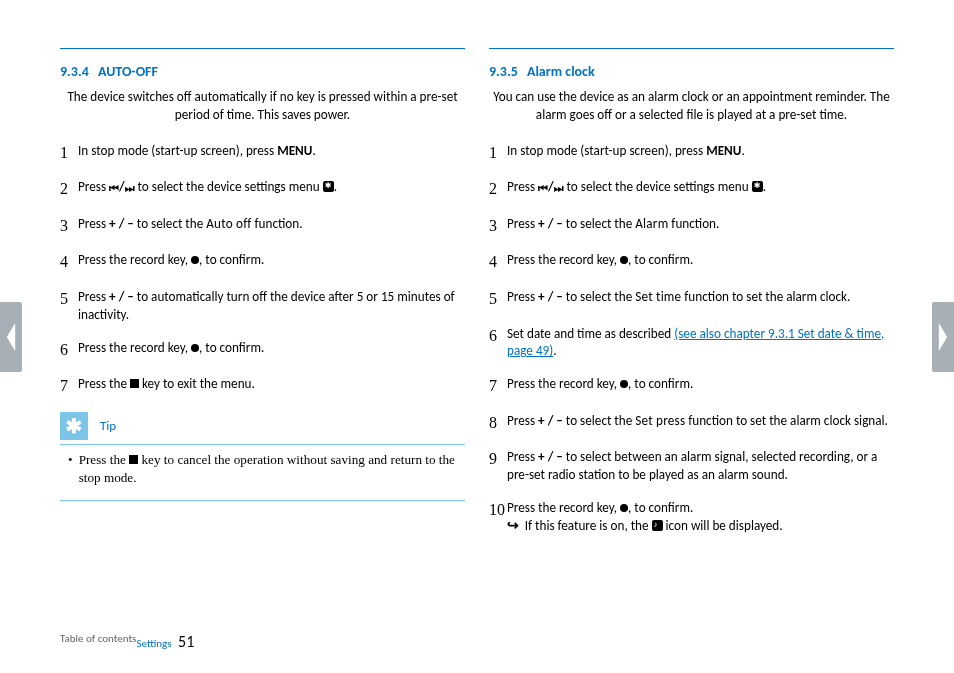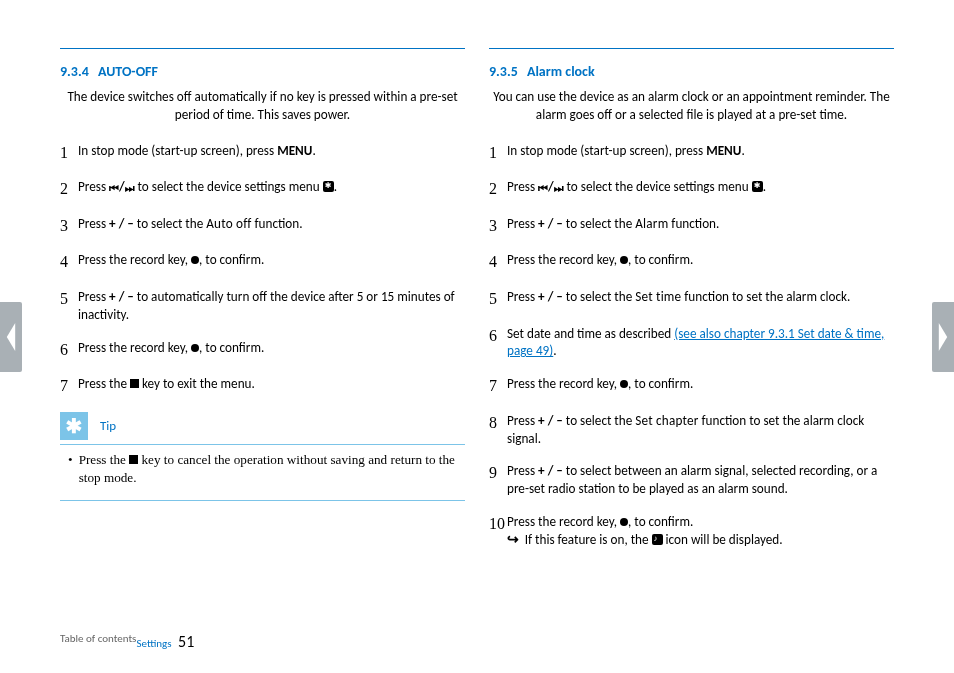--- a/index.html
+++ b/index.html
@@ -304,21 +304,21 @@
         </li>
       <li>
           <span class="n">7</span>
           <span class="t">
         <span>Press the record key, </span><span class="icon-rec round"></span><span>, to confirm.</span>
       </span>
         </li>
       <li>
           <span class="n">8</span>
           <span class="t">
-        <span>Press </span><b>+ / –</b><span> to select the </span><span class="func">Set chapter</span><span>  function to set the alarm clock signal.</span>
+        <span>Press </span><b>+ / –</b><span> to select the </span><span class="func">Set press</span><span>  function to set the alarm clock signal.</span>
       </span>
         </li>
       <li>
           <span class="n">9</span>
           <span class="t">
         <span>Press </span><b>+ / –</b><span> to select between an alarm signal, selected recording, or a pre-set radio station to be played as an alarm sound.</span>
       </span>
         </li>
       <li>
           <span class="n">10</span>

